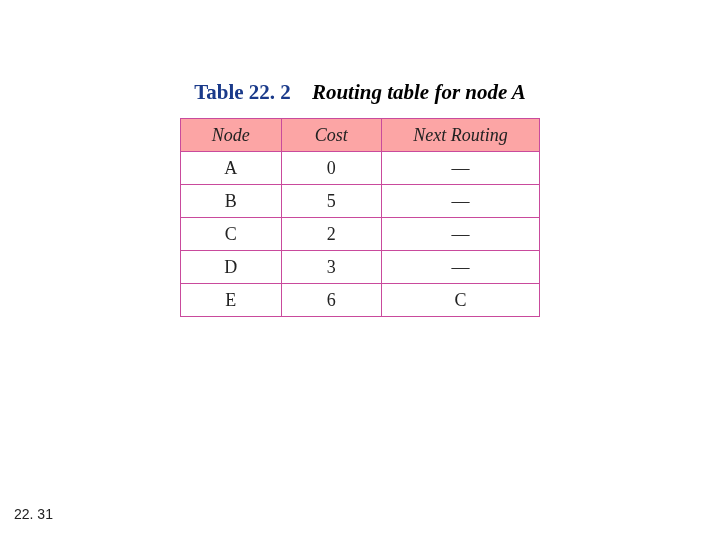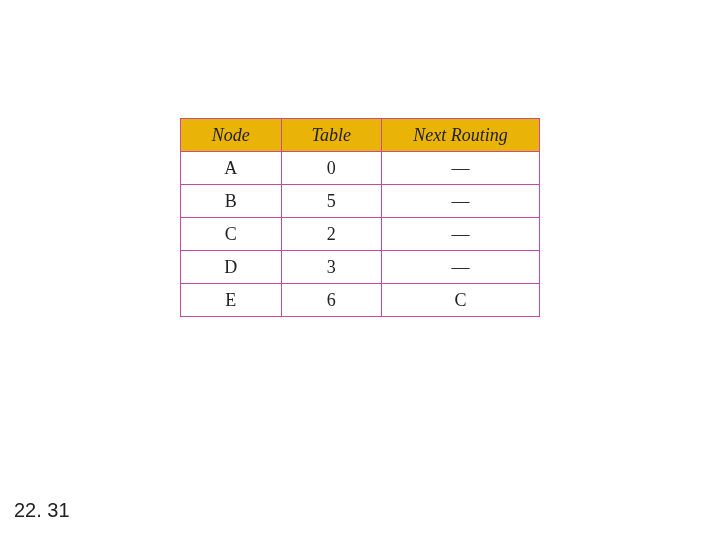--- a/index.html
+++ b/index.html
@@ -45,55 +45,60 @@
     width: 100%;
     font-size: 18px;
   }
   table.routing th, table.routing td {
     border: 1px solid #c94a9c;
     text-align: center;
     padding: 5px 8px;
     height: 22px;
   }
   table.routing th {
-    background: #eab308;
+    background: #fca5a5;
     font-style: italic;
     font-weight: normal;
     font-family: "Times New Roman", Times, serif;
     color: #222;
   }
   table.routing td {
     background: #ffffff;
     font-family: "Times New Roman", Times, serif;
     color: #222;
   }
   .col-node { width: 28%; }
   .col-cost { width: 28%; }
   .col-next { width: 44%; }
   .page-num {
     position: absolute;
     left: 14px;
     bottom: 18px;
-    font-size: 20px;
+    font-size: 14px;
     font-family: Arial, Helvetica, sans-serif;
     color: #222;
   }
 </style>
 </head>
 <body>
 
 <div class="slide">
 
+  <div class="caption">
+    <span class="tbl-label">Table 22. 2</span>
+    <span>&nbsp;&nbsp;</span>
+    <span class="tbl-title">Routing table for node A</span>
+  </div>
 
   <div class="tbl-wrap">
     <table class="routing">
       <thead>
         <tr>
           <th class="col-node">Node</th>
-          <th class="col-cost">Table</th>
+          <th class="col-cost">Cost</th>
           <th class="col-next">Next Routing</th>
         </tr>
       </thead>
       <tbody>
         <tr>
           <td>A</td>
           <td>0</td>
           <td>—</td>
         </tr>
         <tr>

